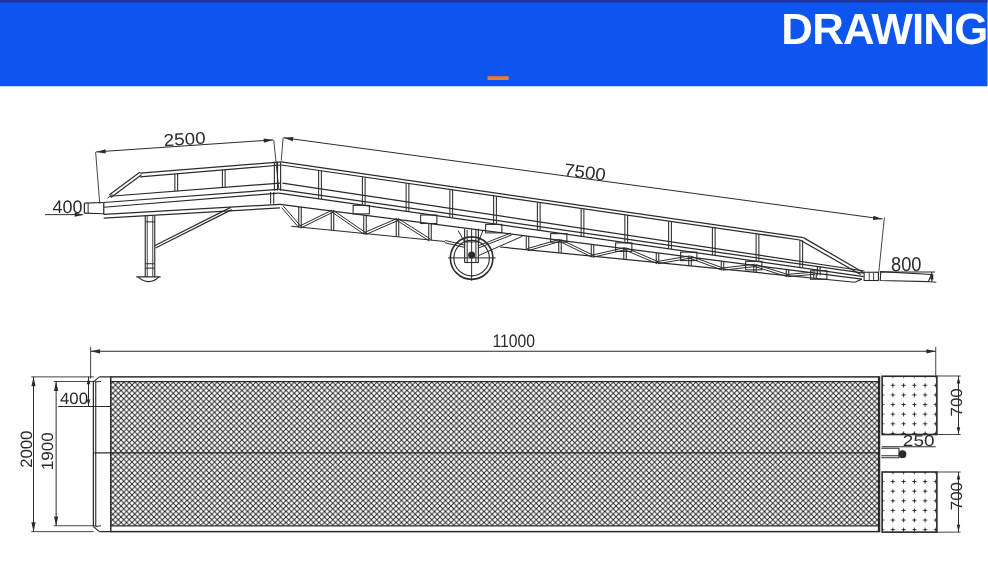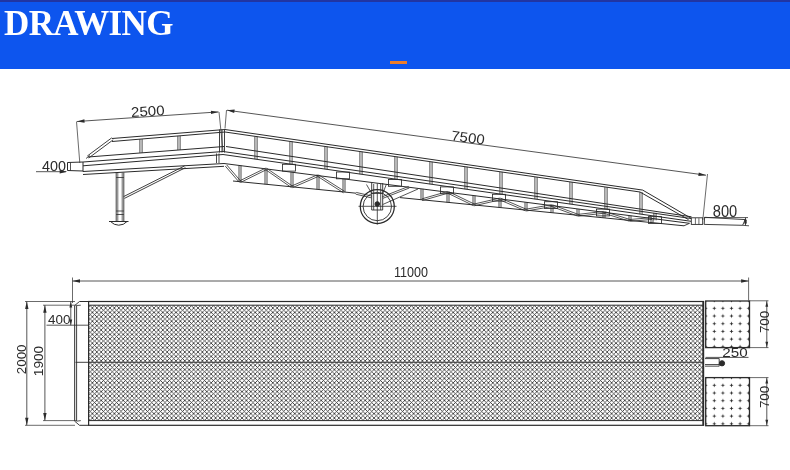--- a/index.html
+++ b/index.html
@@ -1,17 +1,17 @@
 <!DOCTYPE html>
 <html><head>
 <meta charset="utf-8">
 <style>
 html,body{margin:0;padding:0;width:790px;height:470px;background:#ffffff;overflow:hidden;}
 .hdr{position:absolute;left:0;top:0;width:790px;height:69px;background:#0d55ee;border-top:2px solid #2135a3;box-sizing:border-box;}
-.hdr h1{position:absolute;left:0;right:0;top:1.5px;margin:0;text-align:left;font-family:Liberation Serif, serif;font-weight:bold;font-size:35px;line-height:39px;color:#ffffff;letter-spacing:-0.6px;padding-left:4px;}
+.hdr h1{position:absolute;left:0;right:0;top:1.5px;margin:0;text-align:right;font-family:Liberation Sans, sans-serif;font-weight:bold;font-size:35px;line-height:39px;color:#ffffff;letter-spacing:-0.6px;padding-left:4px;}
 .dash{position:absolute;left:390px;top:60.5px;width:17px;height:3.5px;background:#ed7d2b;}
 svg text{font-family:"Liberation Sans",sans-serif;fill:#2b2b2b;}
 </style>
 </head>
 <body>
 <div class="hdr">
     <h1>DRAWING</h1>
   </div>
 <div class="dash"></div>
 <svg width="790" height="470" viewBox="0 0 790 470" style="position:absolute;left:0;top:0">

